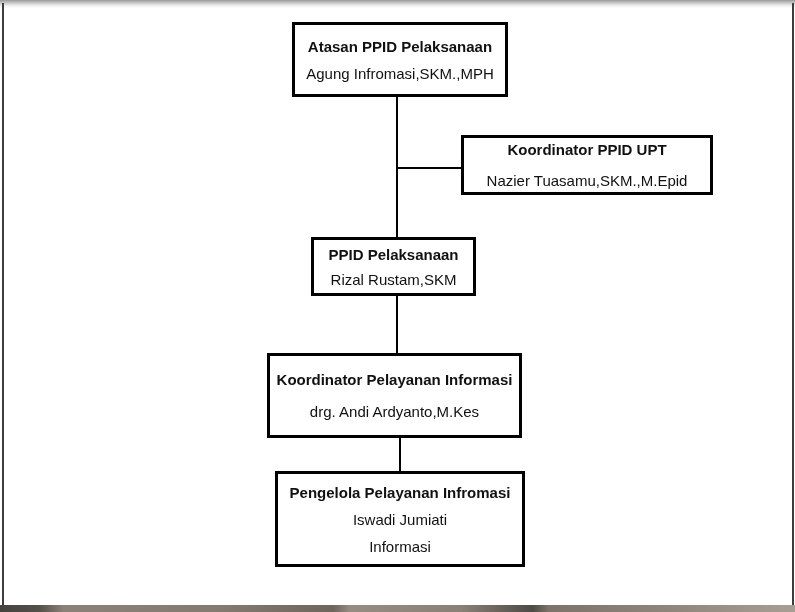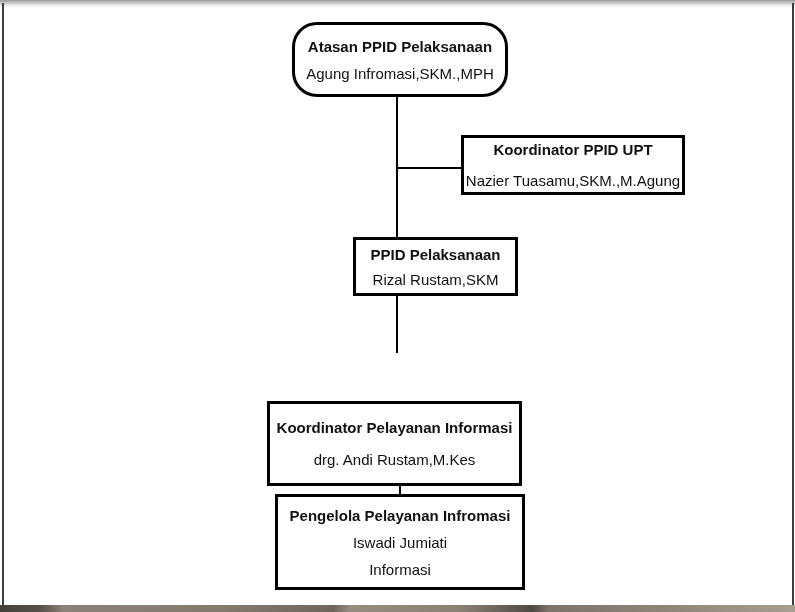--- a/index.html
+++ b/index.html
@@ -53,25 +53,25 @@
     flex-direction: column;
     align-items: center;
     justify-content: center;
     text-align: center;
     color: #111111;
     font-size: 15px;
     line-height: 19px;
     z-index: 2;
   }
   .node .node-title { font-weight: bold; }
-  #node-atasan        { left: 292px; top: 22px;  width: 216px; height: 75px; gap: 8px; border-radius: 25px; }
-  #node-koor-upt      { left: 461px; top: 135px; width: 224px; height: 60px; gap: 12px; }
-  #node-ppid          { left: 311px; top: 237px; width: 165px; height: 59px; gap: 6px; margin-left: 42px; }
-  #node-koor-info     { left: 267px; top: 353px; width: 255px; height: 85px; gap: 13px; margin-top: 48px; }
-  #node-pengelola     { left: 275px; top: 494px; width: 250px; height: 96px; gap: 8px; }
+  #node-atasan        { left: 292px; top: 22px;  width: 216px; height: 75px; gap: 8px; }
+  #node-koor-upt      { left: 461px; top: 135px; width: 252px; height: 60px; gap: 12px; }
+  #node-ppid          { left: 311px; top: 237px; width: 165px; height: 59px; gap: 6px; }
+  #node-koor-info     { left: 267px; top: 353px; width: 255px; height: 85px; gap: 13px; }
+  #node-pengelola     { left: 275px; top: 471px; width: 250px; height: 96px; gap: 8px; }
   
   .connector { position: absolute; background: #000000; z-index: 1; }
   #conn-v1 { left: 396px; top: 97px;  width: 2px;  height: 140px; }
   #conn-h1 { left: 396px; top: 167px; width: 65px; height: 2px; }
   #conn-v2 { left: 396px; top: 296px; width: 2px;  height: 57px; }
   #conn-v3 { left: 399px; top: 438px; width: 2px;  height: 56px; }
 </style>
 </head>
 <body>
 
@@ -87,31 +87,31 @@
   <div class="connector" id="conn-v2"></div>
   <div class="connector" id="conn-v3"></div>
 
   <div class="node" id="node-atasan">
     <div class="node-title">Atasan PPID Pelaksanaan</div>
     <div class="node-name">Agung Infromasi,SKM.,MPH</div>
   </div>
 
   <div class="node" id="node-koor-upt">
     <div class="node-title">Koordinator PPID UPT</div>
-    <div class="node-name">Nazier Tuasamu,SKM.,M.Agung</div>
+    <div class="node-name">Nazier Tuasamu,SKM.,M.Epid</div>
   </div>
 
   <div class="node" id="node-ppid">
     <div class="node-title">PPID Pelaksanaan</div>
     <div class="node-name">Rizal Rustam,SKM</div>
   </div>
 
   <div class="node" id="node-koor-info">
     <div class="node-title">Koordinator Pelayanan Informasi</div>
-    <div class="node-name">drg. Andi Rustam,M.Kes</div>
+    <div class="node-name">drg. Andi Ardyanto,M.Kes</div>
   </div>
 
   <div class="node" id="node-pengelola">
     <div class="node-title">Pengelola Pelayanan Infromasi</div>
     <div class="node-name">Iswadi Jumiati</div>
     <div class="node-name">Informasi</div>
   </div>
 
 </div>
 

